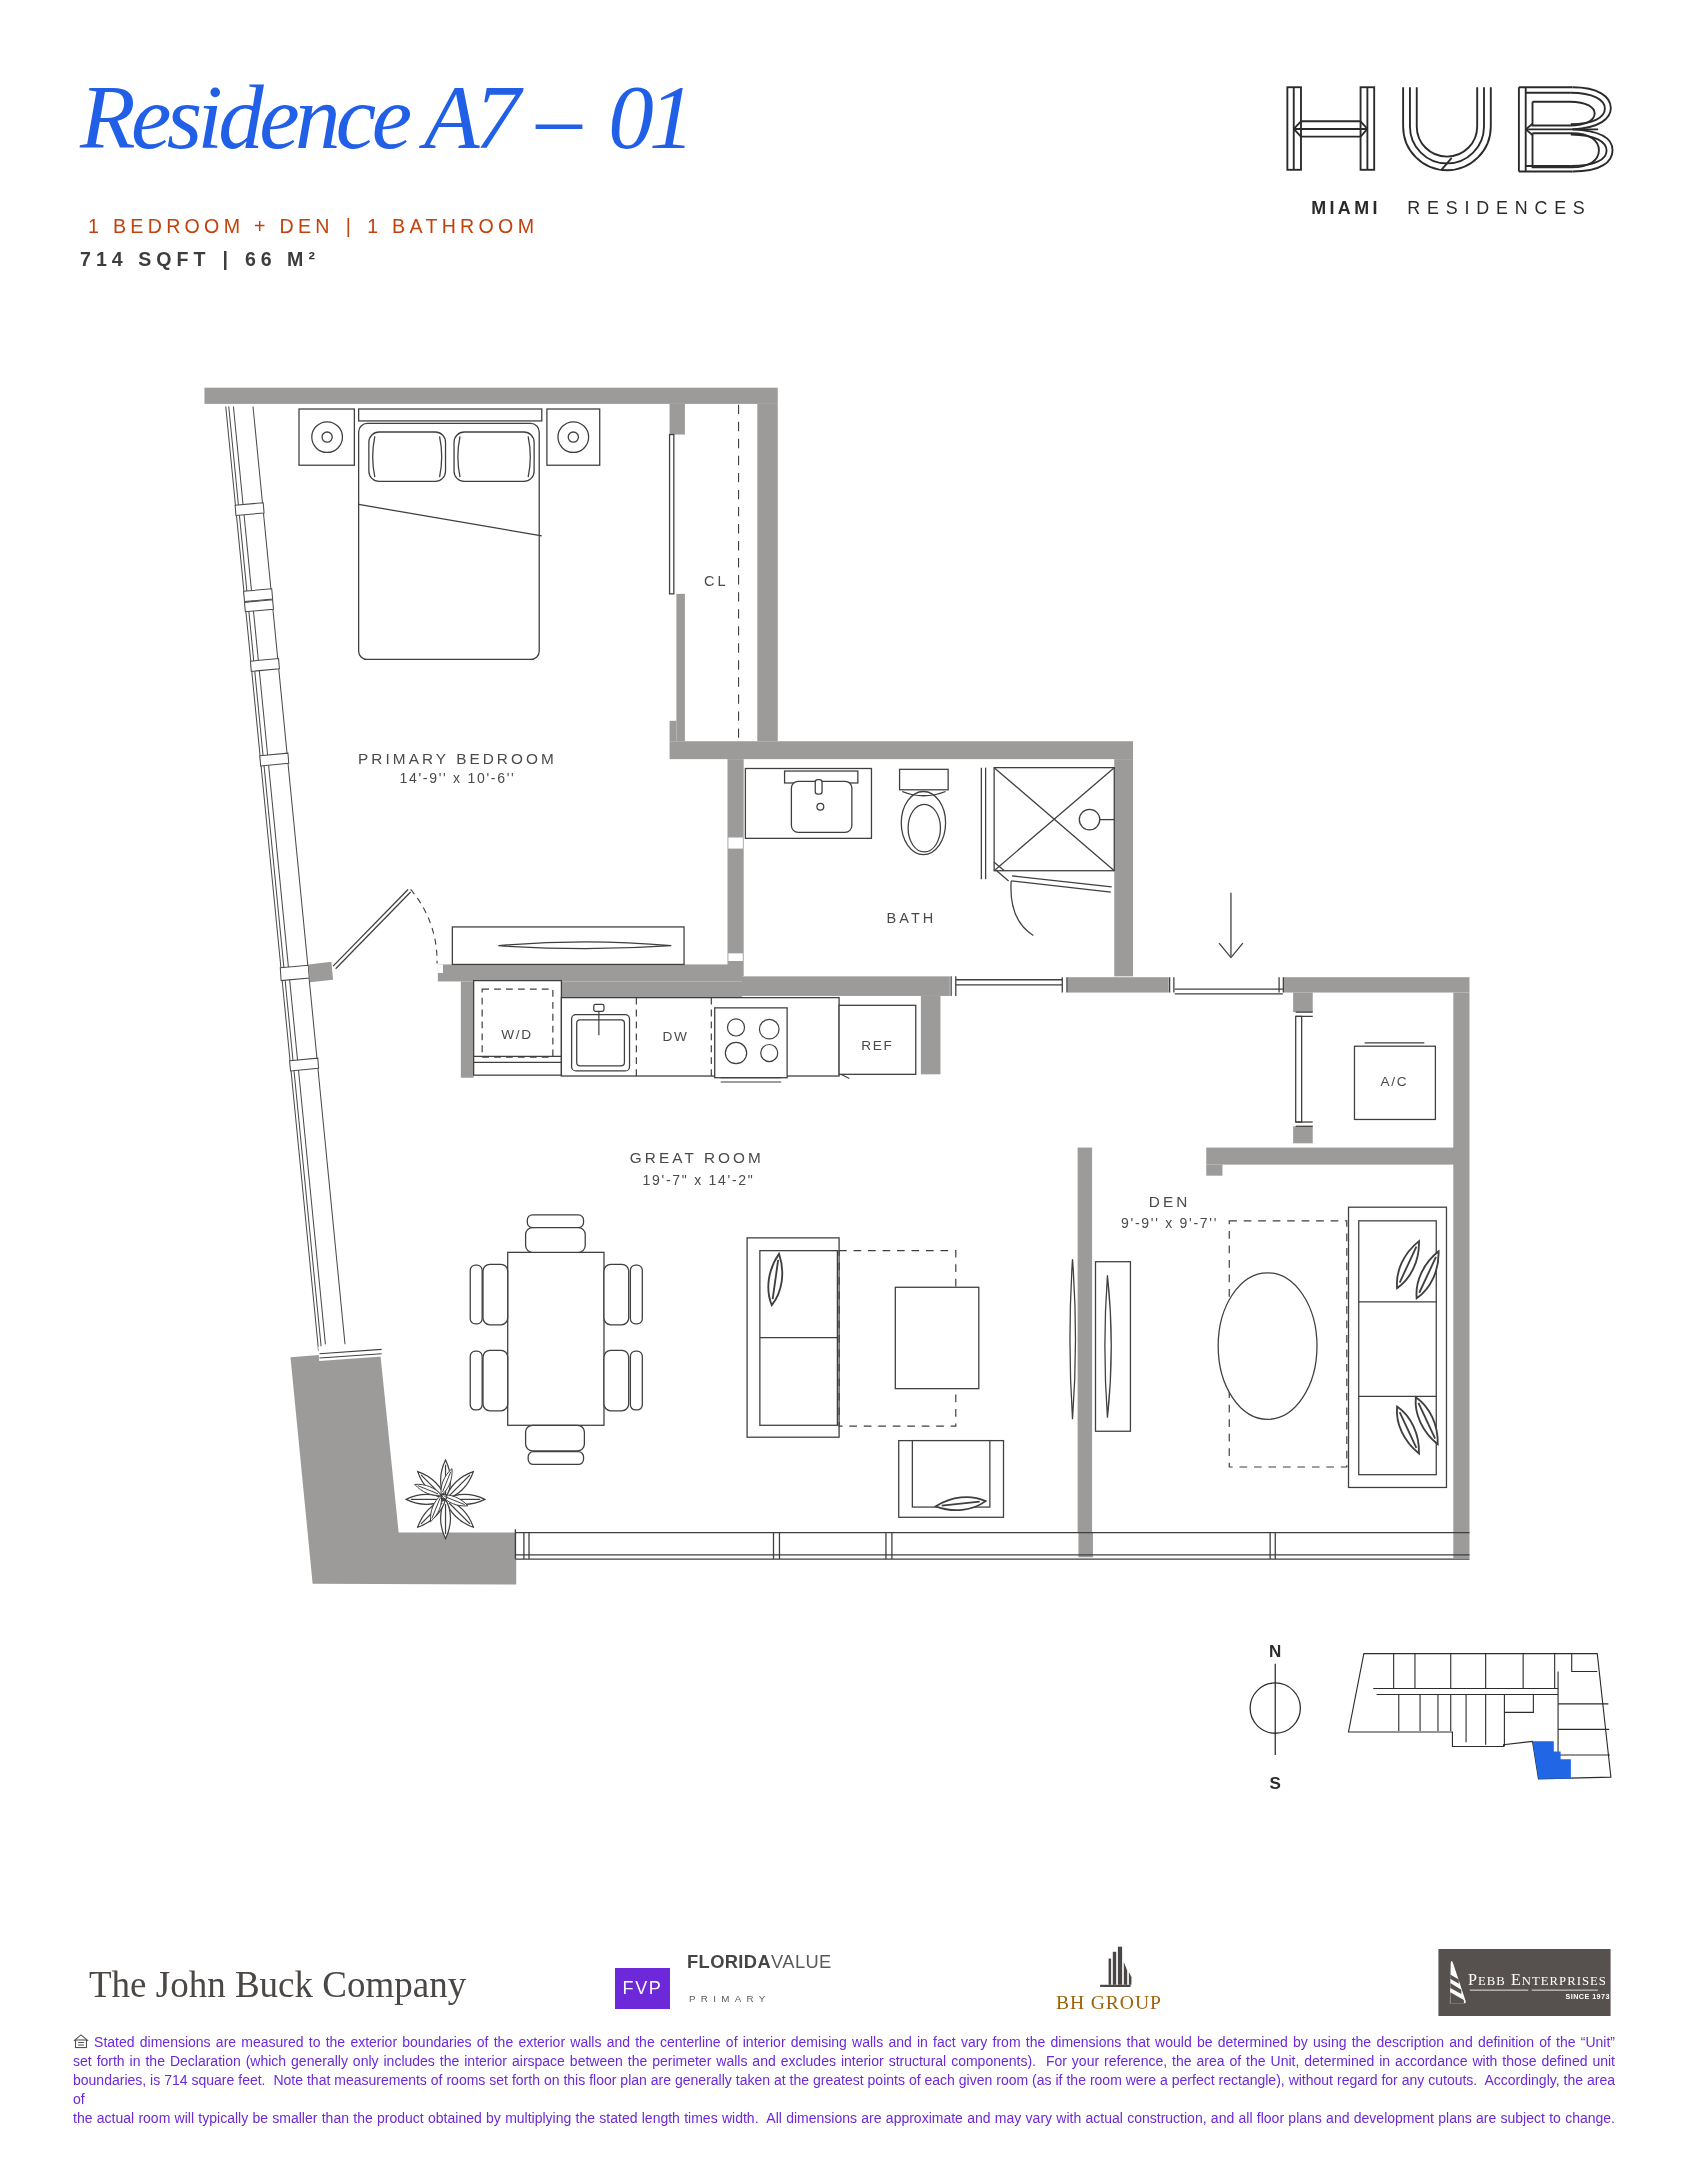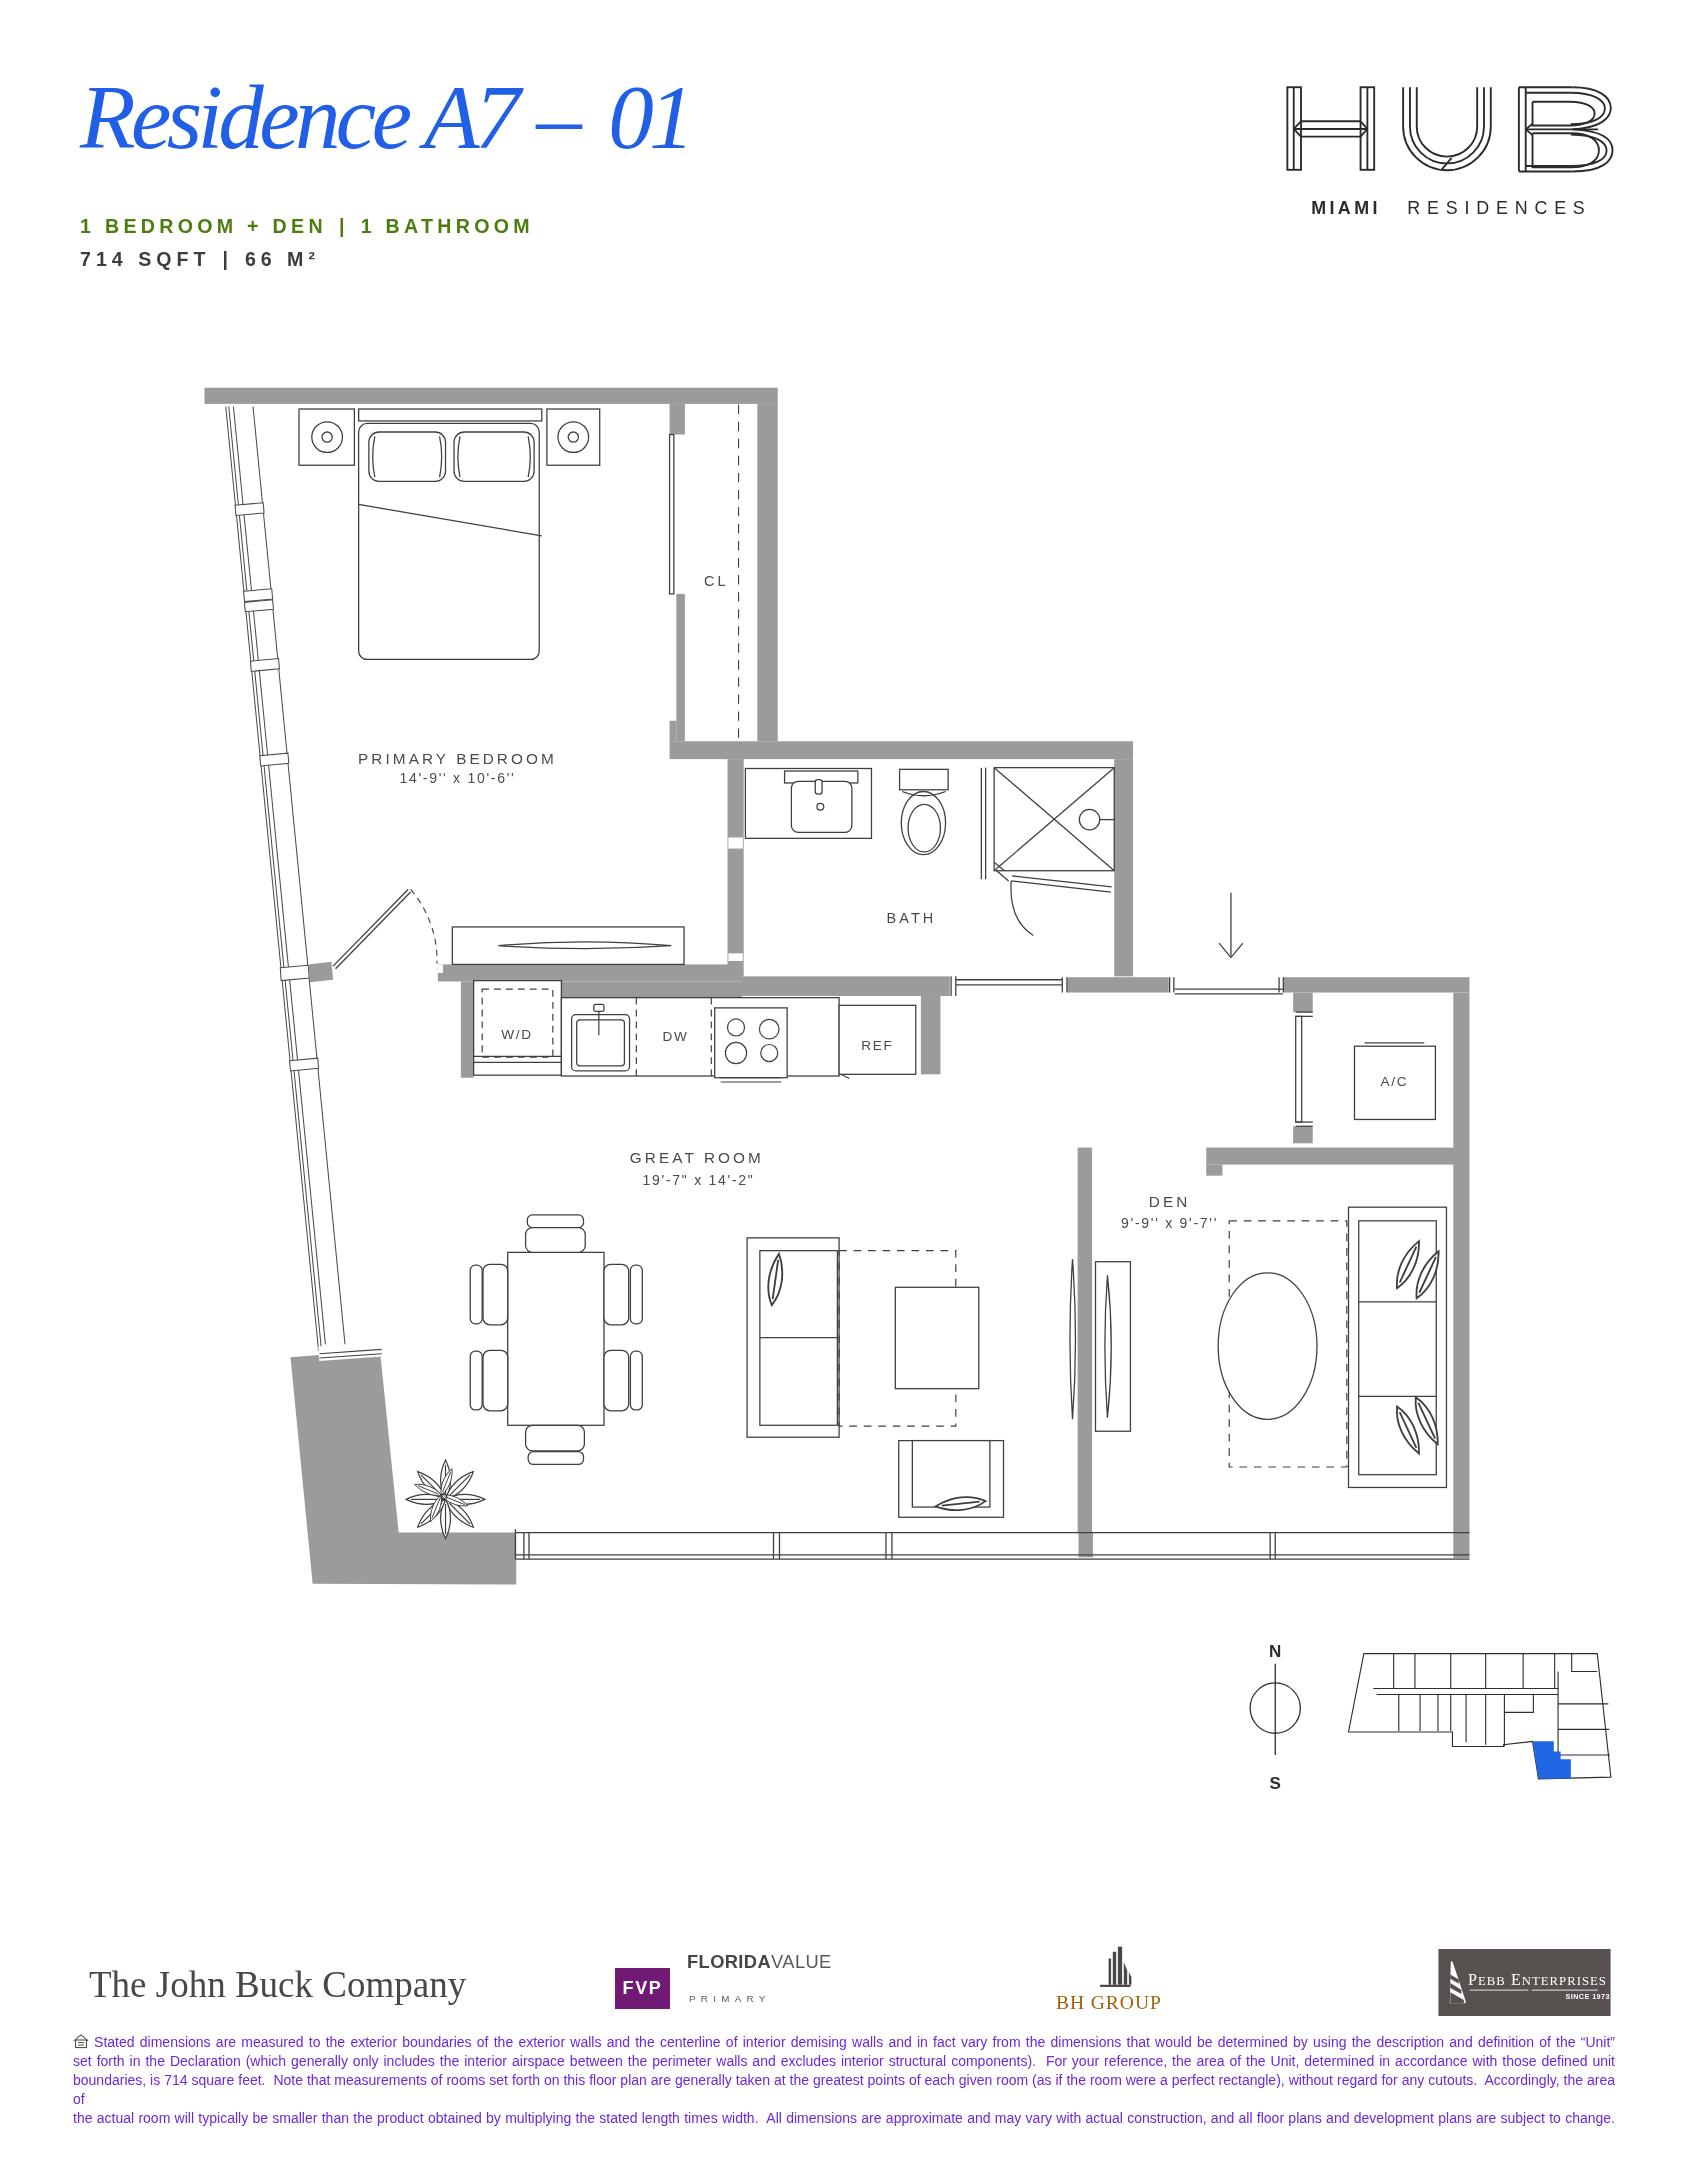--- a/index.html
+++ b/index.html
@@ -1,23 +1,23 @@
 <!DOCTYPE html>
 <html style="font-size:13.6px"><head>
 <meta charset="utf-8">
 <style>
 html,body{margin:0;padding:0;background:#fff;width:1685px;height:2181px;overflow:hidden}
 body{position:relative;font-family:"Liberation Sans",sans-serif}
 .abs{position:absolute}
 #title{left:80px;top:65px;font-family:"Liberation Serif",serif;font-style:italic;font-size:91px;color:#2160e6;white-space:nowrap;letter-spacing:-4.6px}
-#sub1{left:80px;top:215px;font-size:19.6px;font-weight:bold;color:#4d7c0f;letter-spacing:4.3px;white-space:nowrap}
+#sub1{left:88px;top:215px;font-size:19.6px;font-weight:normal;color:#c2410c;letter-spacing:4.3px;white-space:nowrap}
 #sub2{left:80px;top:248px;font-size:19.6px;font-weight:bold;color:#3d3d3d;letter-spacing:5px;white-space:nowrap}
 .sep{margin:0 12px}
 #jbc{left:89px;top:1963px;font-family:"Liberation Serif",serif;font-size:37px;color:#4a4745;white-space:nowrap}
-#fvpbox{left:615px;top:1968px;width:55px;height:41px;background:#701a75;color:#fff;font-size:18px;font-weight:bold;letter-spacing:1.7px;text-align:center;line-height:41px}
+#fvpbox{left:615px;top:1968px;width:55px;height:41px;background:#6d28d9;color:#fff;font-size:18px;font-weight:normal;letter-spacing:1.7px;text-align:center;line-height:41px}
 #fvt{left:687px;top:1951px;font-size:18.3px;font-weight:bold;color:#454545;letter-spacing:0.4px;white-space:nowrap}
 #fvt .lt{font-weight:normal;color:#5a5a5a}
 #fpt{left:689px;top:1993px;font-size:9.8px;color:#5a5a5a;letter-spacing:5.3px;white-space:nowrap}
 #bht{left:1056px;top:1992px;width:114px;text-align:left;font-family:"Liberation Serif",serif;font-size:19.6px;color:#a16207;letter-spacing:0.9px}
 #disc{left:73px;top:2033px;width:1542px;font-size:14px;color:#6d28d9;line-height:19px}
 #disc .jl{text-align:justify;text-align-last:justify}
 #disc .ll{text-align:justify;text-align-last:justify}
 </style>
 </head>
 <body>

